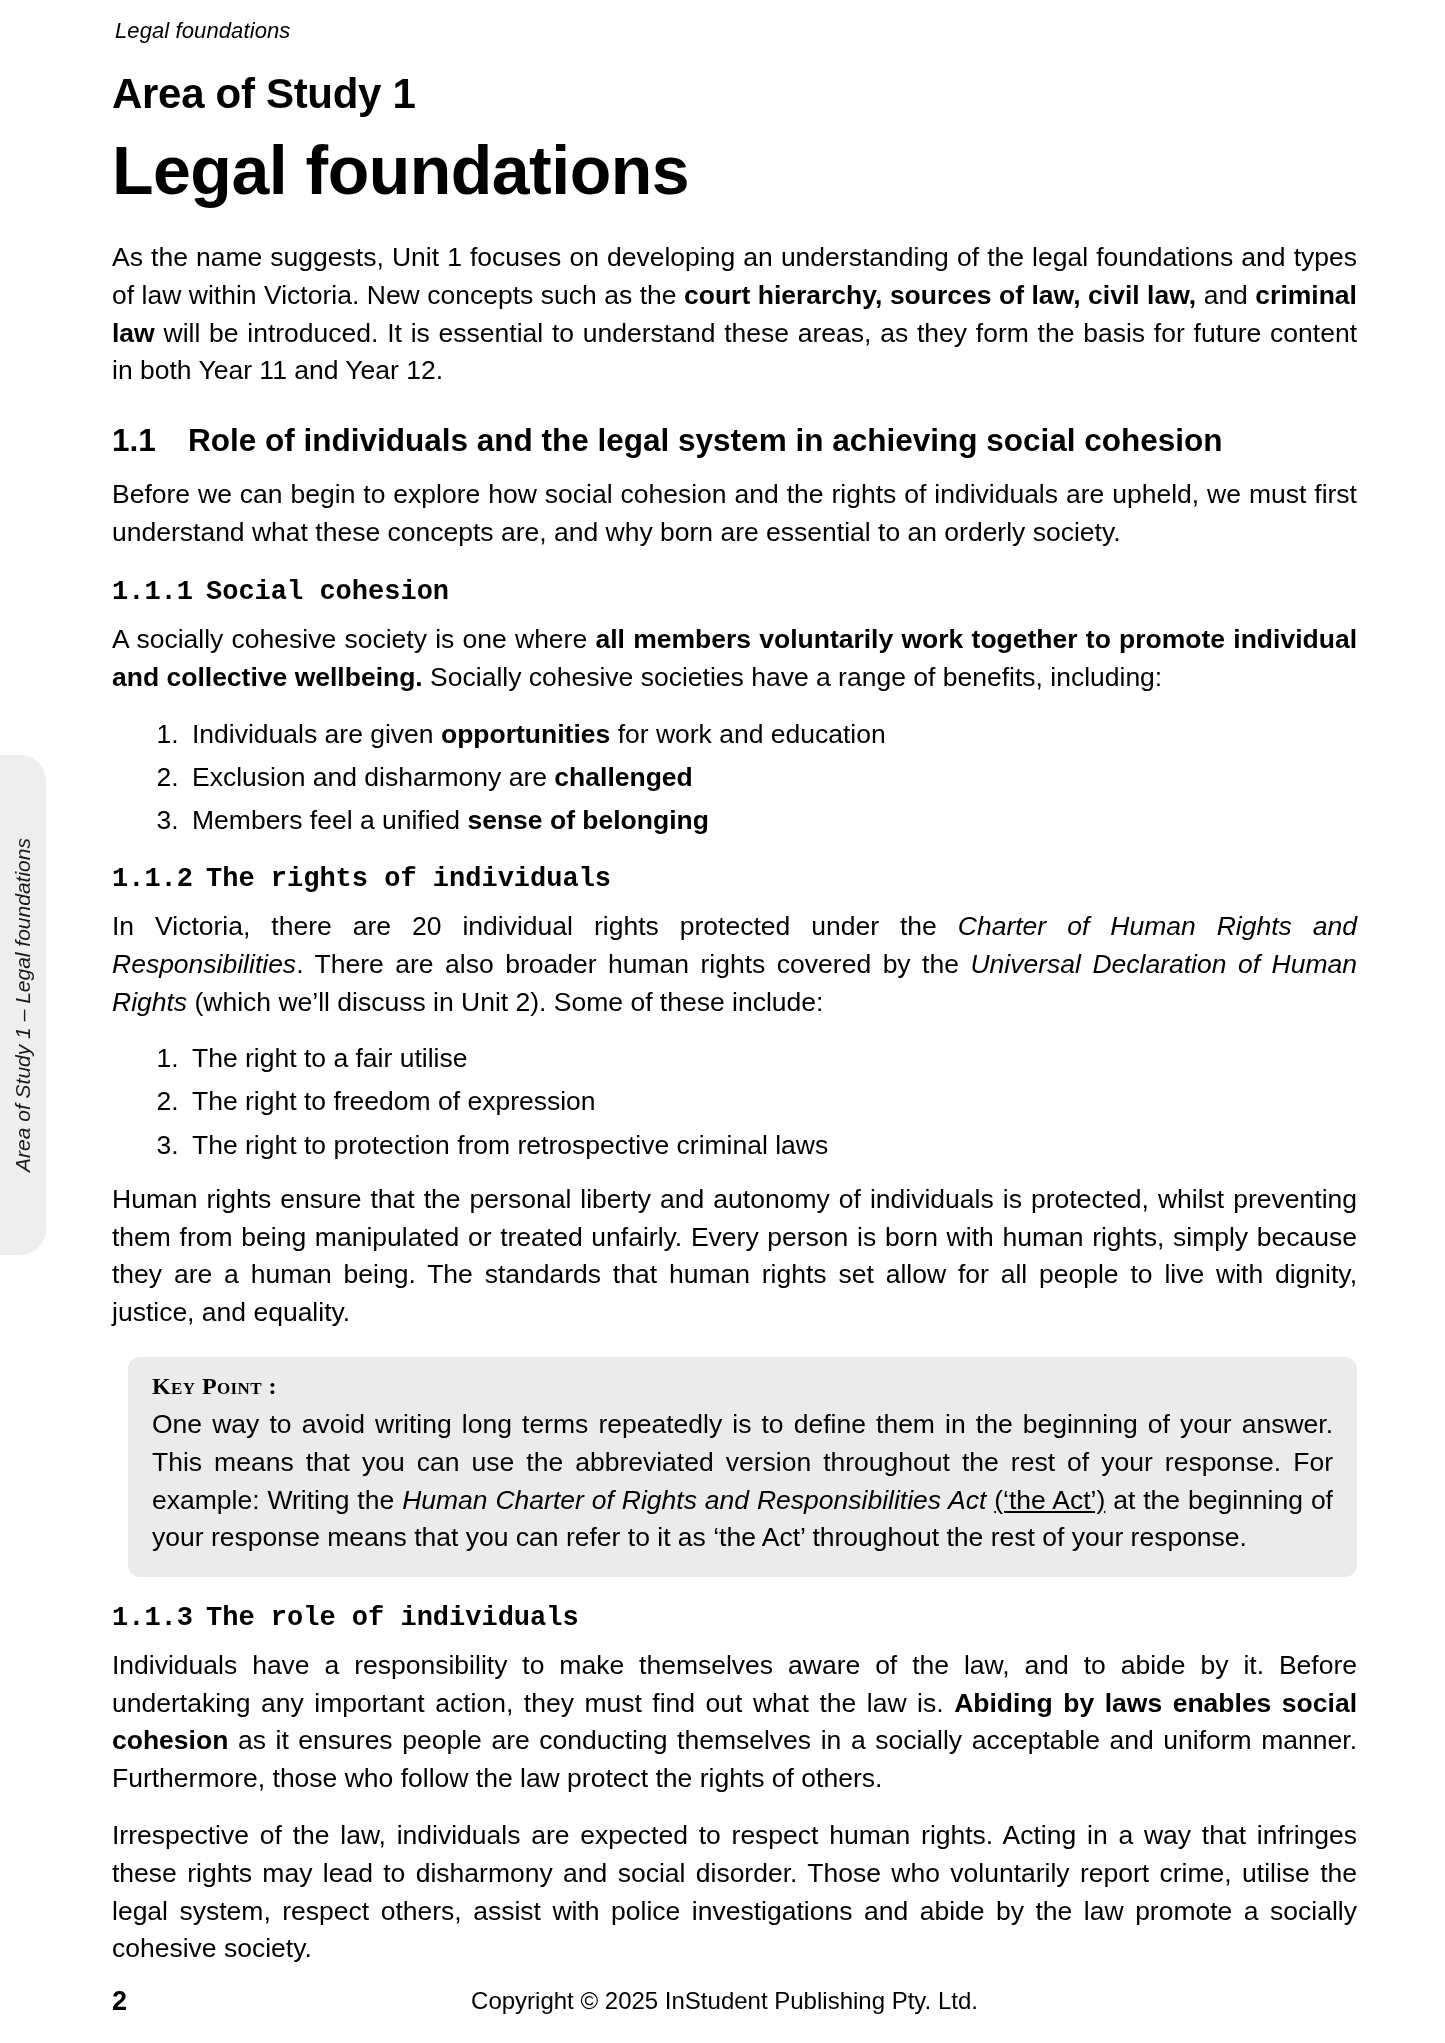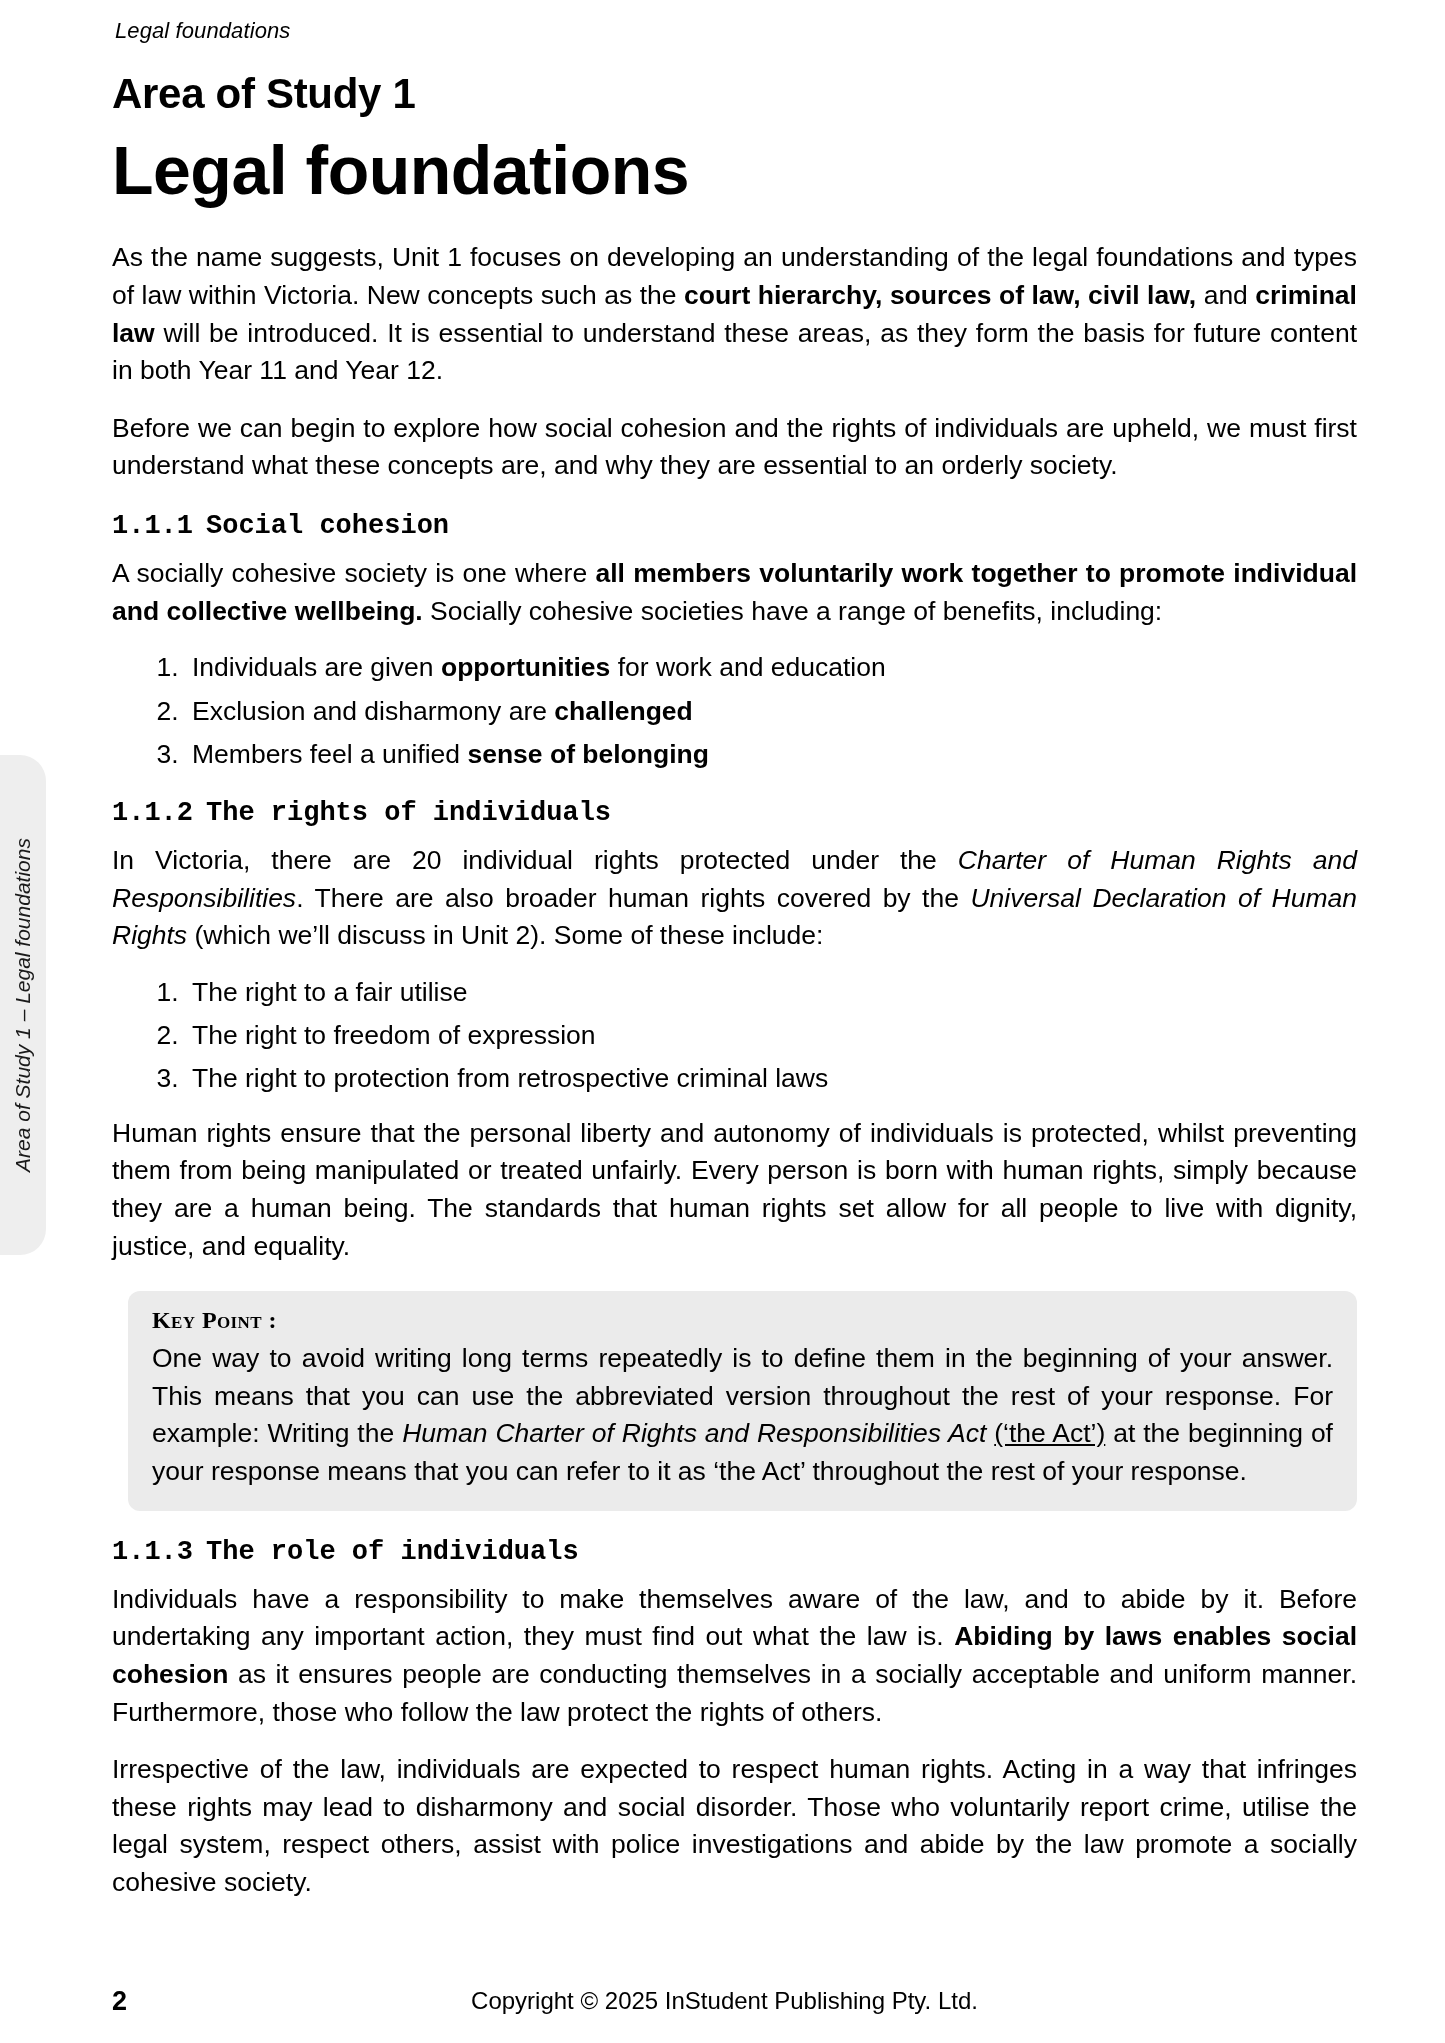--- a/index.html
+++ b/index.html
@@ -203,22 +203,26 @@
   </div>
 
   <div class="content">
 
     <h1 class="aos">Area of Study 1</h1>
 
     <h1 class="chapter-title">Legal foundations</h1>
 
     <p class="body"><span>As the name suggests, Unit 1 focuses on developing an understanding of the legal foundations and types of law within Victoria. New concepts such as the </span><strong>court hierarchy, sources of law, civil law,</strong><span> and </span><strong>criminal law</strong><span> will be introduced. It is essential to understand these areas, as they form the basis for future content in both Year 11 and Year 12.</span></p>
 
-
-    <p class="body">Before we can begin to explore how social cohesion and the rights of individuals are upheld, we must first understand what these concepts are, and why they are essential to an orderly society.</p>
+    <h2 class="sec">
+        <span class="num">1.1</span>
+        <span class="txt">Role of individuals and the legal system in achieving social cohesion</span>
+      </h2>
+
+    <p class="body">Before we can begin to explore how social cohesion and the rights of individuals are upheld, we must first understand what these concepts are, and why born are essential to an orderly society.</p>
 
     <h3 class="subsec">
         <span class="num">1.1.1</span>
         <span>Social cohesion</span>
       </h3>
 
     <p class="body"><span>A socially cohesive society is one where </span><strong>all members voluntarily work together to promote individual and collective wellbeing.</strong><span> Socially cohesive societies have a range of benefits, including:</span></p>
 
     <ol class="numlist">
       <li><span>Individuals are given </span><strong>opportunities</strong><span> for work and education</span></li>

